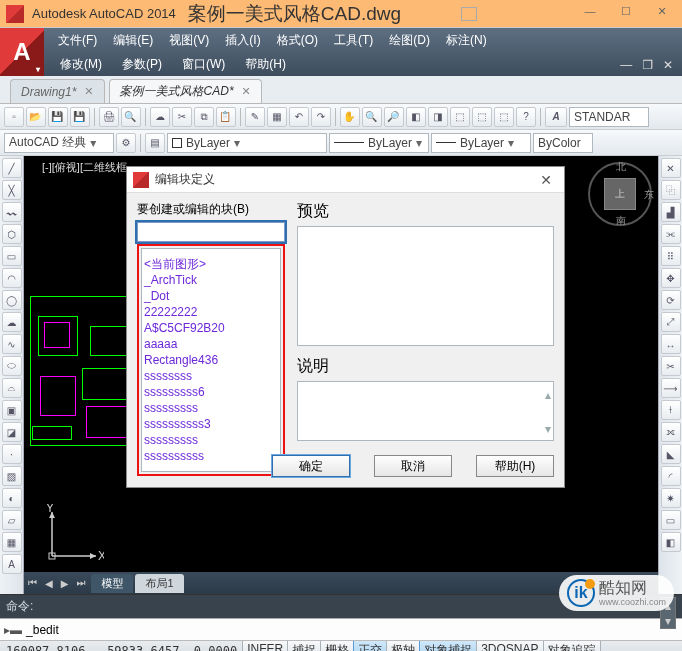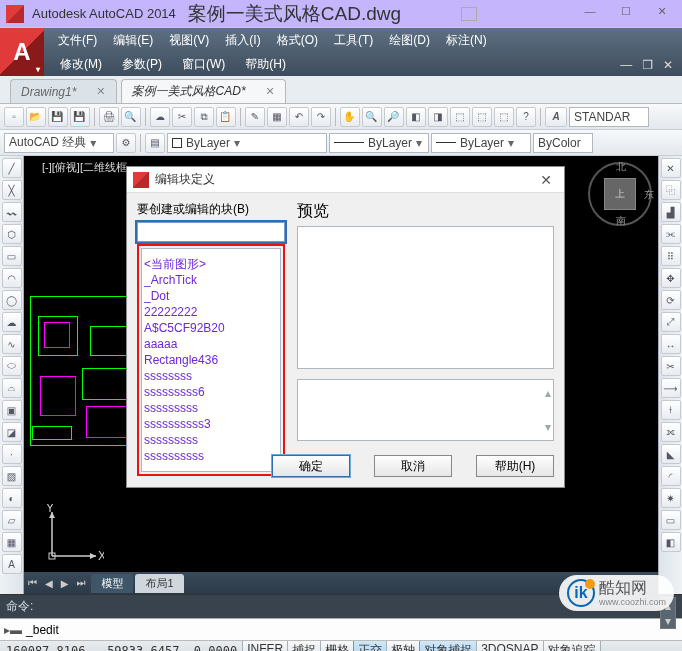--- a/index.html
+++ b/index.html
@@ -6,42 +6,42 @@
 body{width:682px;height:651px;background:#fff;position:relative;overflow:hidden}
 
 
 .watermark{position:absolute;right:8px;bottom:40px;z-index:9;display:flex;align-items:center;gap:4px;background:rgba(255,255,255,0.9);padding:4px 8px;border-radius:18px}
 .watermark .wm-icon{width:28px;height:28px;border-radius:50%;border:2px solid #0b67b3;display:flex;align-items:center;justify-content:center;color:#0b67b3;font-weight:bold;font-size:16px;position:relative}
 .watermark .wm-icon::after{content:"";position:absolute;right:-2px;top:-2px;width:10px;height:10px;background:#f39c12;border-radius:50%}
 .watermark .wm-text{font-size:16px;font-weight:normal;color:#555;line-height:1.1}
 .watermark .wm-sub{font-size:9px;color:#888}
 
 
-.titlebar{height:28px;background:#c4b5fd;display:flex;align-items:center;padding:0 6px;position:relative;border-bottom:1px solid #ccc}
+.titlebar{height:28px;background:#fdba74;display:flex;align-items:center;padding:0 6px;position:relative;border-bottom:1px solid #ccc}
 .titlebar .autocad-logo{width:18px;height:18px;background:linear-gradient(135deg,#e03a3a 50%,#b82a2a 50%);margin-right:8px;display:flex;align-items:center;justify-content:center;color:#fff;font-weight:bold;font-size:10px}
 .titlebar .title{font-size:13px;color:#333}
 .titlebar .doc-title{margin-left:12px;font-size:19px;color:#333}
 .titlebar .winctrl{position:absolute;right:4px;top:0;display:flex;gap:4px}
 .titlebar .winctrl span{width:32px;height:22px;display:flex;align-items:center;justify-content:center;color:#666;font-size:11px}
 .titlebar .search-box{width:16px;height:14px;border:1px solid #aaa;margin-left:60px}
 
 
 .app-row{display:flex;height:48px;background:linear-gradient(#5e6f82,#3d4d5d)}
 .big-a{width:44px;height:48px;display:flex;align-items:center;justify-content:center;background:linear-gradient(135deg,#e03a3a 50%,#8a1a1a 50%);color:#fff;font-size:24px;font-weight:bold;position:relative}
 .menu-col{flex:1}
 .menubar{height:24px;display:flex;align-items:center;padding-left:6px}
 .menubar span{color:#fff;padding:0 8px;font-size:12px}
 .menubar2{height:24px;display:flex;align-items:center;padding-left:6px}
 .menubar2 span{color:#fff;padding:0 10px;font-size:12px}
 .app-row .docctrl{position:absolute;right:6px;top:30px;display:flex;gap:4px;color:#ddd;font-size:10px}
 .app-row .docctrl span{padding:0 3px}
 
 
 .doctabs{height:28px;background:#e8edf1;display:flex;align-items:flex-end;padding-left:10px;border-bottom:1px solid #b8b8b8}
-.doctab{height:24px;padding:0 10px;display:flex;align-items:center;gap:20px;border:1px solid #b8b8b8;border-bottom:none;background:#dbe3e9;color:#666;font-style:italic;font-size:12px;border-radius:4px 4px 0 0;margin-right:4px}
+.doctab{height:24px;padding:0 10px;display:flex;align-items:center;gap:8px;border:1px solid #b8b8b8;border-bottom:none;background:#dbe3e9;color:#666;font-style:italic;font-size:12px;border-radius:4px 4px 0 0;margin-right:4px}
 .doctab.active{background:#f5f7f9;color:#333}
 .doctab .x{font-style:normal;color:#888;font-size:11px}
 
 
 .toolbar-row{height:26px;background:linear-gradient(#f7f9fb,#e3e8ed);border-bottom:1px solid #c7cdd3;display:flex;align-items:center;padding:0 4px;gap:2px;overflow:hidden}
 .tb-btn{width:20px;height:20px;border:1px solid #c5cad0;background:linear-gradient(#fff,#e8ecf0);border-radius:2px;display:flex;align-items:center;justify-content:center;font-size:10px;color:#556}
 .tb-sep{width:1px;height:18px;background:#bbb;margin:0 2px}
 .tb-combo{height:20px;border:1px solid #b0b8c0;background:#fff;display:flex;align-items:center;padding:0 4px;font-size:11px;color:#444;gap:4px}
 .tb-combo .dd{color:#666}
 .layer-sq{width:10px;height:10px;background:#fff;border:1px solid #333}
@@ -331,20 +331,21 @@
             <div>sssssssss</div>
             <div>ssssssssss3</div>
             <div>sssssssss</div>
             <div>ssssssssss</div>
           </div>
       </div>
     </div>
     <div class="dlg-right">
       <div class="lbl">预览</div>
       <div class="preview"></div>
+      <div class="lbl">说明</div>
       <div class="desc">
         <div class="scroll">
             <span>▴</span>
             <span>▾</span>
           </div>
       </div>
     </div>
   </div>
   <div class="dlg-btns">
     <button class="primary">确定</button>

